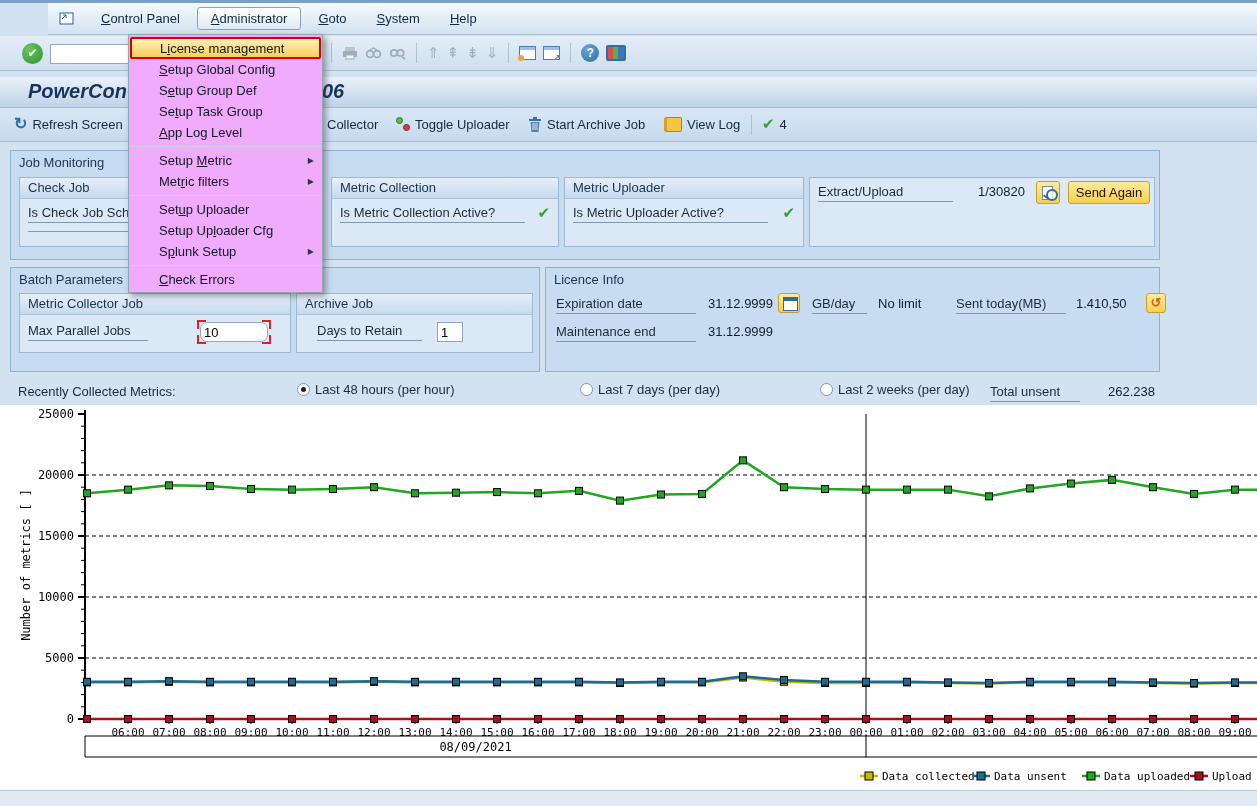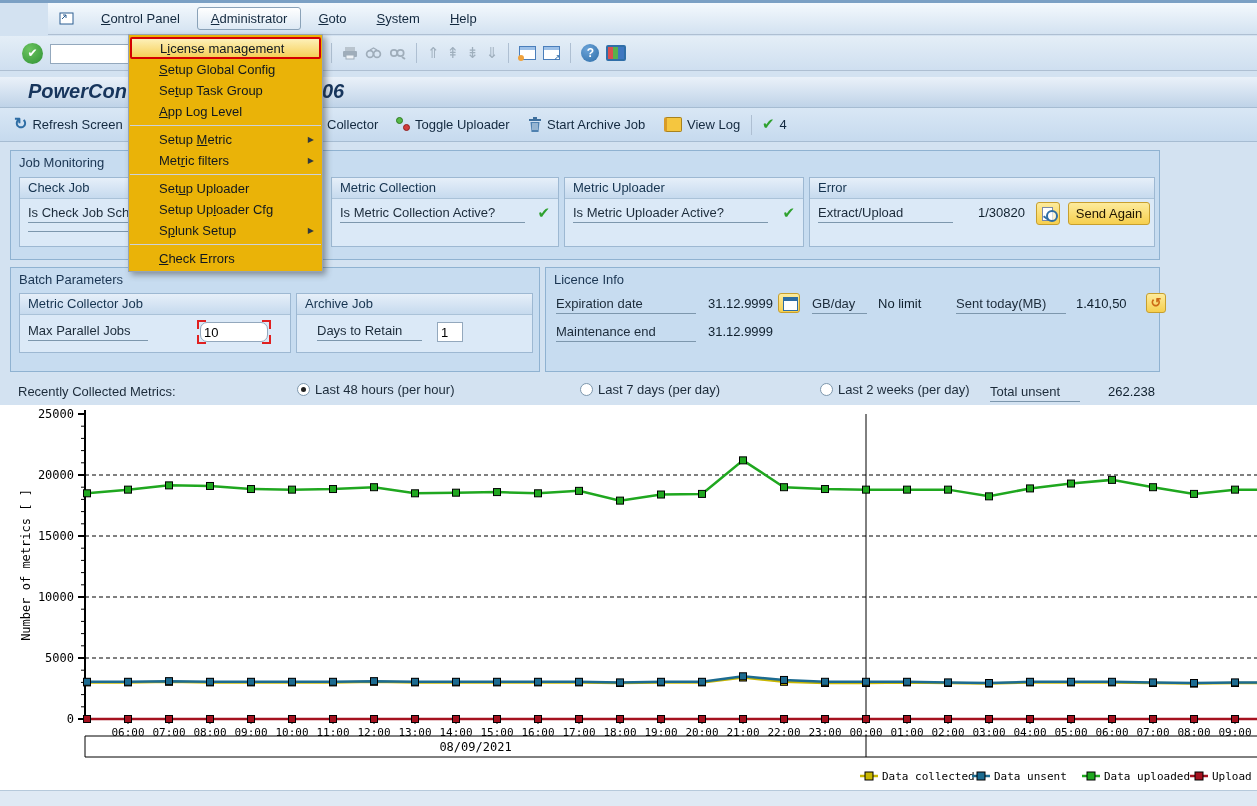--- a/index.html
+++ b/index.html
@@ -68,21 +68,21 @@
   .syncbtn{position:absolute;width:20px;height:20px;text-align:center;line-height:18px;color:#cc6a14;font-weight:bold;font-size:13px;}
   
   .radiorow{position:absolute;left:0;top:378px;width:100%;height:26px;}
   .radio{position:absolute;top:4px;display:flex;align-items:center;gap:5px;}
   .rdot{width:13px;height:13px;border-radius:50%;background:#fff;border:1px solid #7d97ad;box-sizing:border-box;position:relative;}
   .rdot.sel::after{content:"";position:absolute;left:3px;top:3px;width:5px;height:5px;border-radius:50%;background:#222;}
   
   .chartwrap{position:absolute;left:0;top:405px;width:1257px;height:385px;background:#fff;}
   .statusbar{position:absolute;left:0;top:790px;width:100%;height:16px;background:#dfe9f4;border-top:1px solid #b6c9db;}
   
-  .ddmenu{position:absolute;left:128px;top:34px;width:193px;background:#eab308;
+  .ddmenu{position:absolute;left:128px;top:34px;width:193px;background:#f0abfc;
           border:1px solid #96a4b4;box-shadow:3px 3px 6px rgba(50,50,50,.45);z-index:60;padding:2px 0;}
   .dd-item{display:flex;align-items:center;height:21px;padding:0 8px 0 30px;color:#101820;}
   .dd-item .dd-arrow{margin-left:auto;font-size:8px;color:#30383f;}
   .dd-hl{height:22px;background:linear-gradient(#fdf0b8,#f6d058);border:2px solid #d40000;border-radius:2px;
          margin:0 1px;padding:0 6px 0 28px;box-sizing:border-box;}
   .dd-sep{border-top:1px solid #ccd2da;margin:3px 1px;}
   u{text-decoration:underline;}
 </style>
 </head>
 <body>
@@ -203,21 +203,20 @@
 
     <div class="panel" style="left:553px;top:26px;width:240px;height:70px">
       <div class="phead">Metric Uploader</div>
       <div class="pbody">
         <span class="flabel" style="position:absolute;left:8px;top:6px;width:195px">Is Metric Uploader Active?</span>
         <span class="okchk" style="right:8px;top:5px">✔</span>
       </div>
     </div>
 
     <div class="panel" style="left:798px;top:26px;width:346px;height:70px">
-      <div class="phead">Error</div>
       <div class="pbody">
         <span class="flabel" style="position:absolute;left:8px;top:6px;width:135px">Extract/Upload</span>
         <span class="val" style="position:absolute;left:155px;top:6px;width:60px;text-align:right">1/30820</span>
         <div class="ybtn lensbtn" style="left:226px;top:3px">
           <span style="position:absolute;left:5px;top:4px;width:9px;height:12px;background:#fff;border:1px solid #7a89a9"></span>
           <span class="lens-circle"></span>
           <span class="lens-handle"></span>
         </div>
         <div class="ybtn sendbtn" style="left:258px;top:3px;width:82px">Send Again</div>
       </div>
@@ -527,20 +526,23 @@
   <div class="statusbar"></div>
 
   <div class="ddmenu">
       <div class="dd-item dd-hl">
         <span>L<u>i</u>cense management</span>
       </div>
       <div class="dd-item">
         <span><u>S</u>etup Global Config</span>
       </div>
       <div class="dd-item">
+        <span>S<u>e</u>tup Group Def</span>
+      </div>
+      <div class="dd-item">
         <span>Se<u>t</u>up Task Group</span>
       </div>
       <div class="dd-item">
         <span><u>A</u>pp Log Level</span>
       </div>
       <div class="dd-sep"></div>
       <div class="dd-item">
         <span>Setup <u>M</u>etric</span>
         <span class="dd-arrow">▶</span>
       </div>

